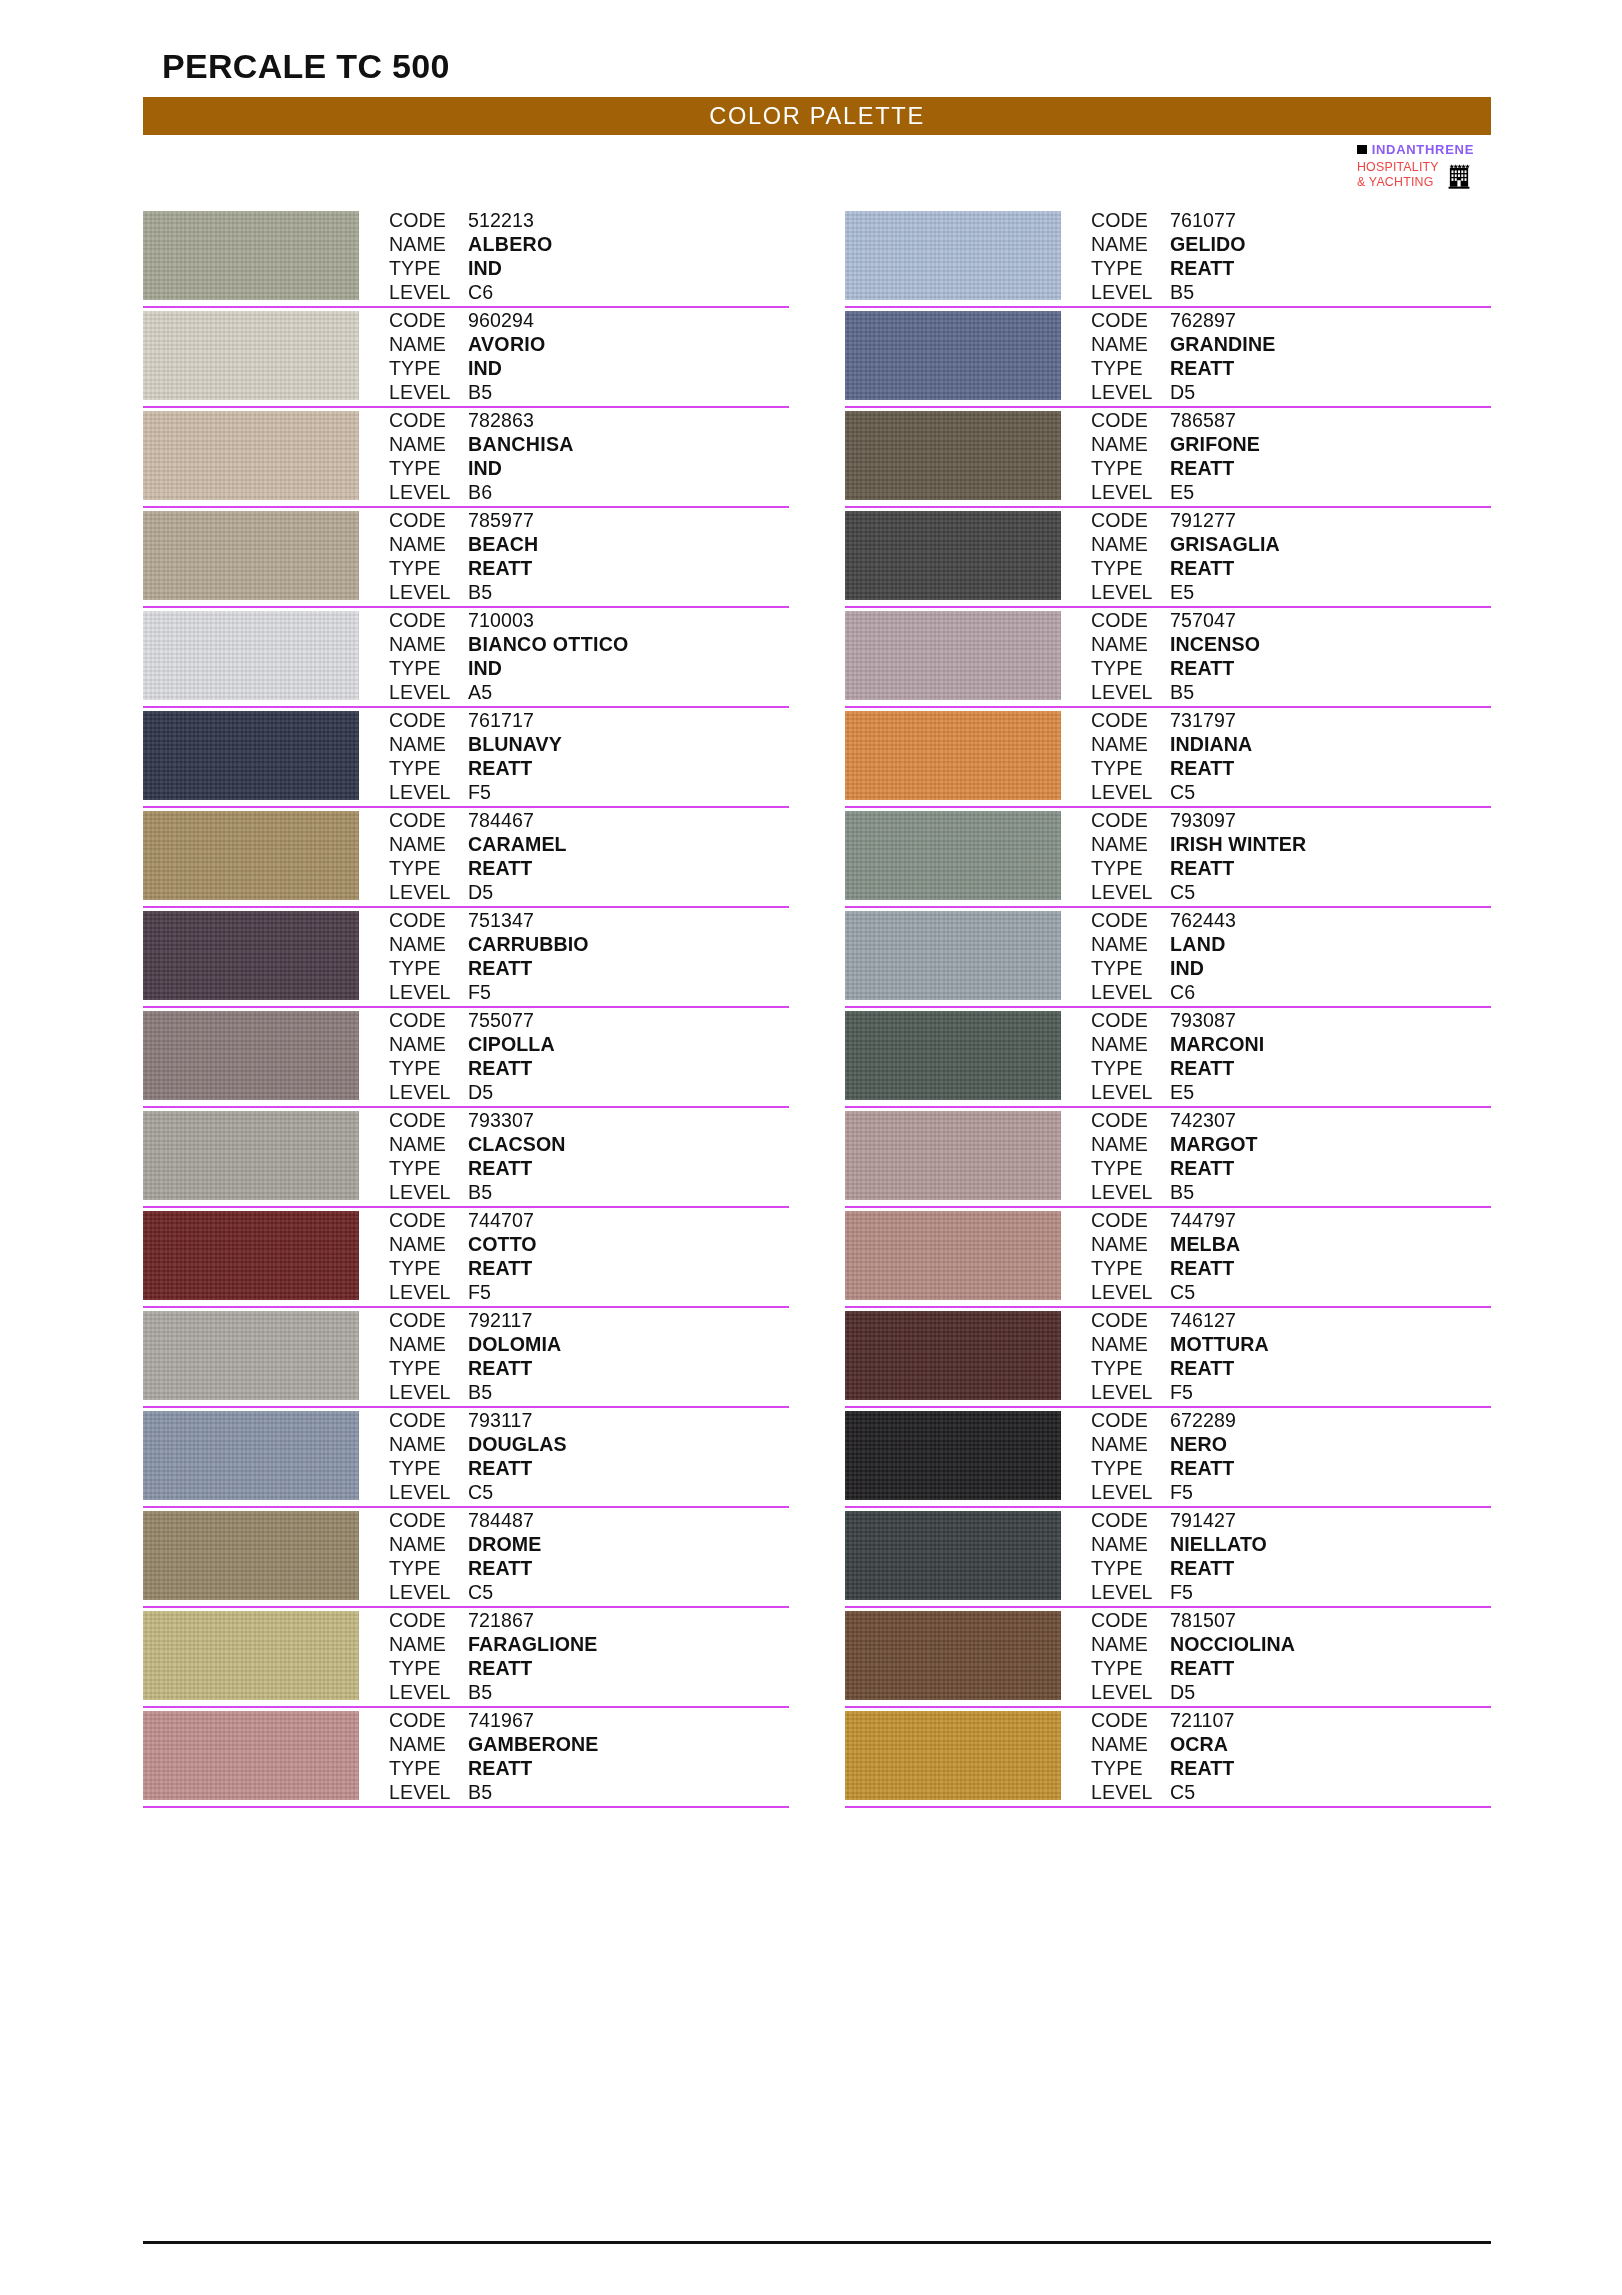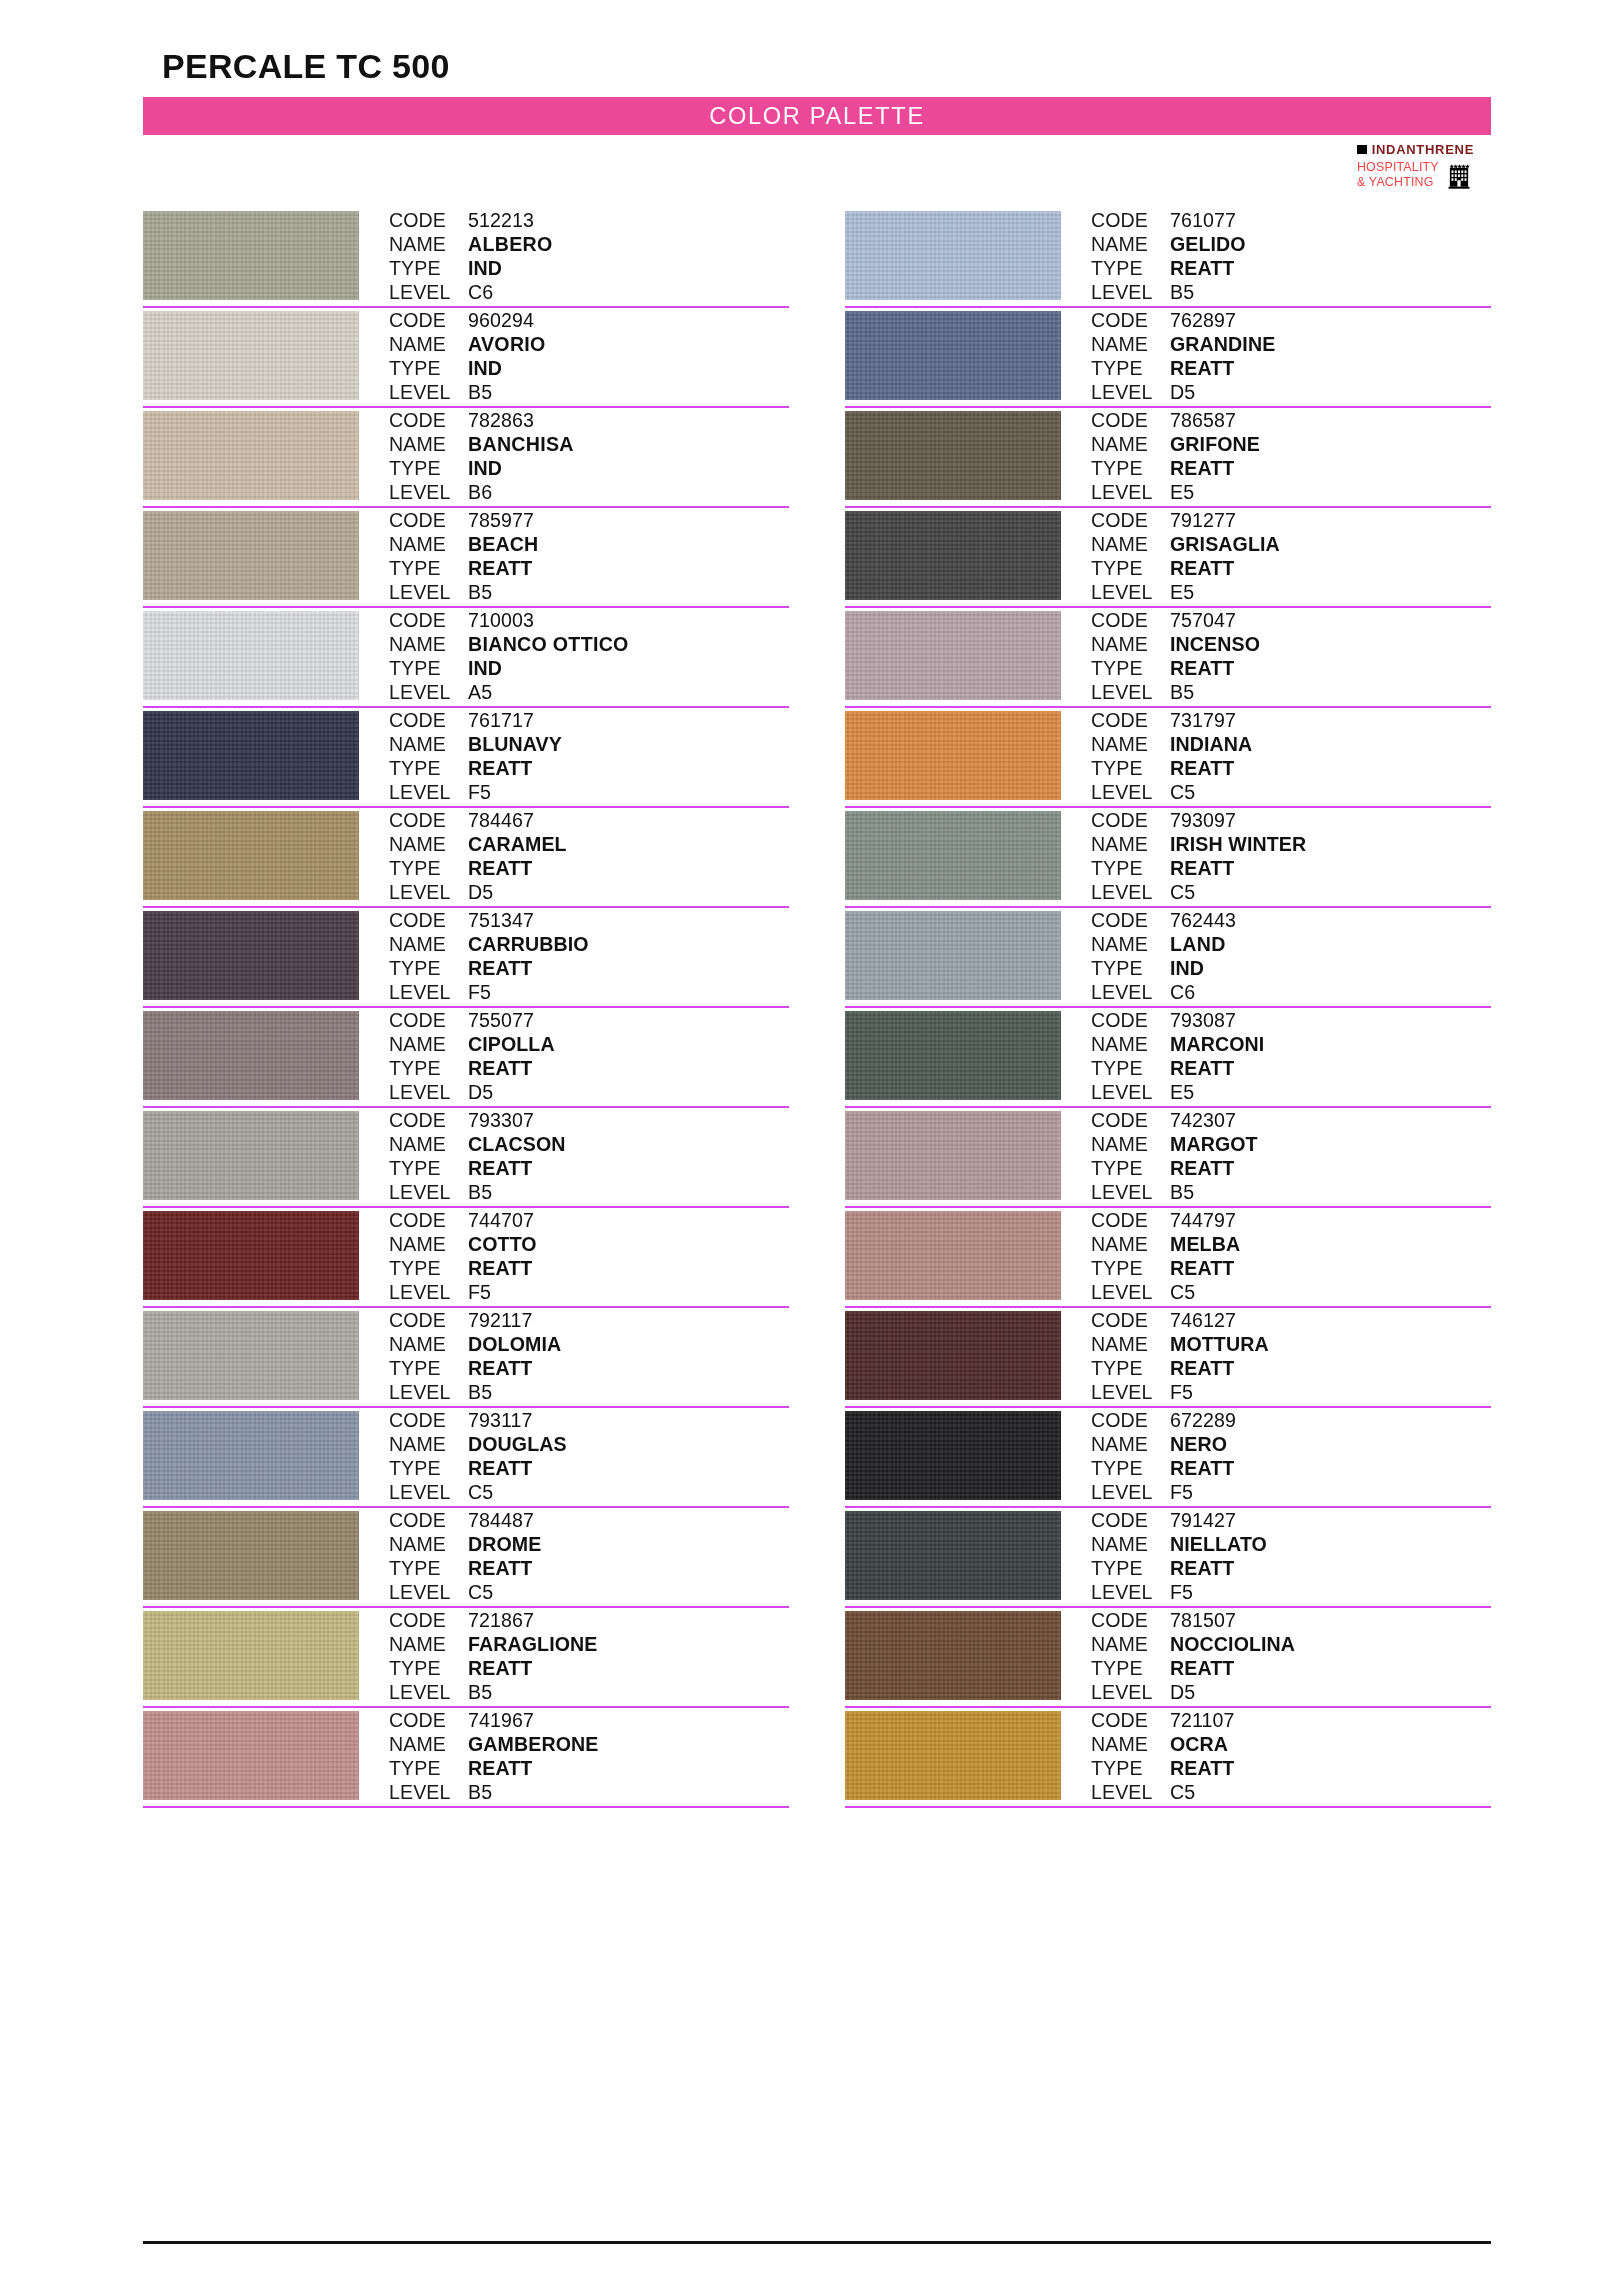--- a/index.html
+++ b/index.html
@@ -26,21 +26,21 @@
     letter-spacing: 0.3px;
     color: #111111;
     white-space: nowrap;
   }
   .palette-band {
     position: absolute;
     left: 143px;
     top: 97px;
     width: 1348px;
     height: 38px;
-    background: #ec4899;
+    background: #a16207;
     display: flex;
     align-items: center;
     justify-content: center;
   }
   .palette-band-label {
     color: #ffffff;
     font-size: 23.6px;
     letter-spacing: 1.7px;
     font-weight: 400;
   }
@@ -54,21 +54,21 @@
     line-height: 1.0;
   }
   .brand-row1 {
     display: flex;
     align-items: center;
     justify-content: flex-end;
     gap: 4.6px;
     font-size: 13px;
     font-weight: bold;
     letter-spacing: 0.7px;
-    color: #7f1d1d;
+    color: #8b5cf6;
   }
   .brand-sq {
     width: 9.8px;
     height: 9.8px;
     background: #000;
     display: inline-block;
   }
   .brand-row2 {
     display: flex;
     align-items: flex-start;

